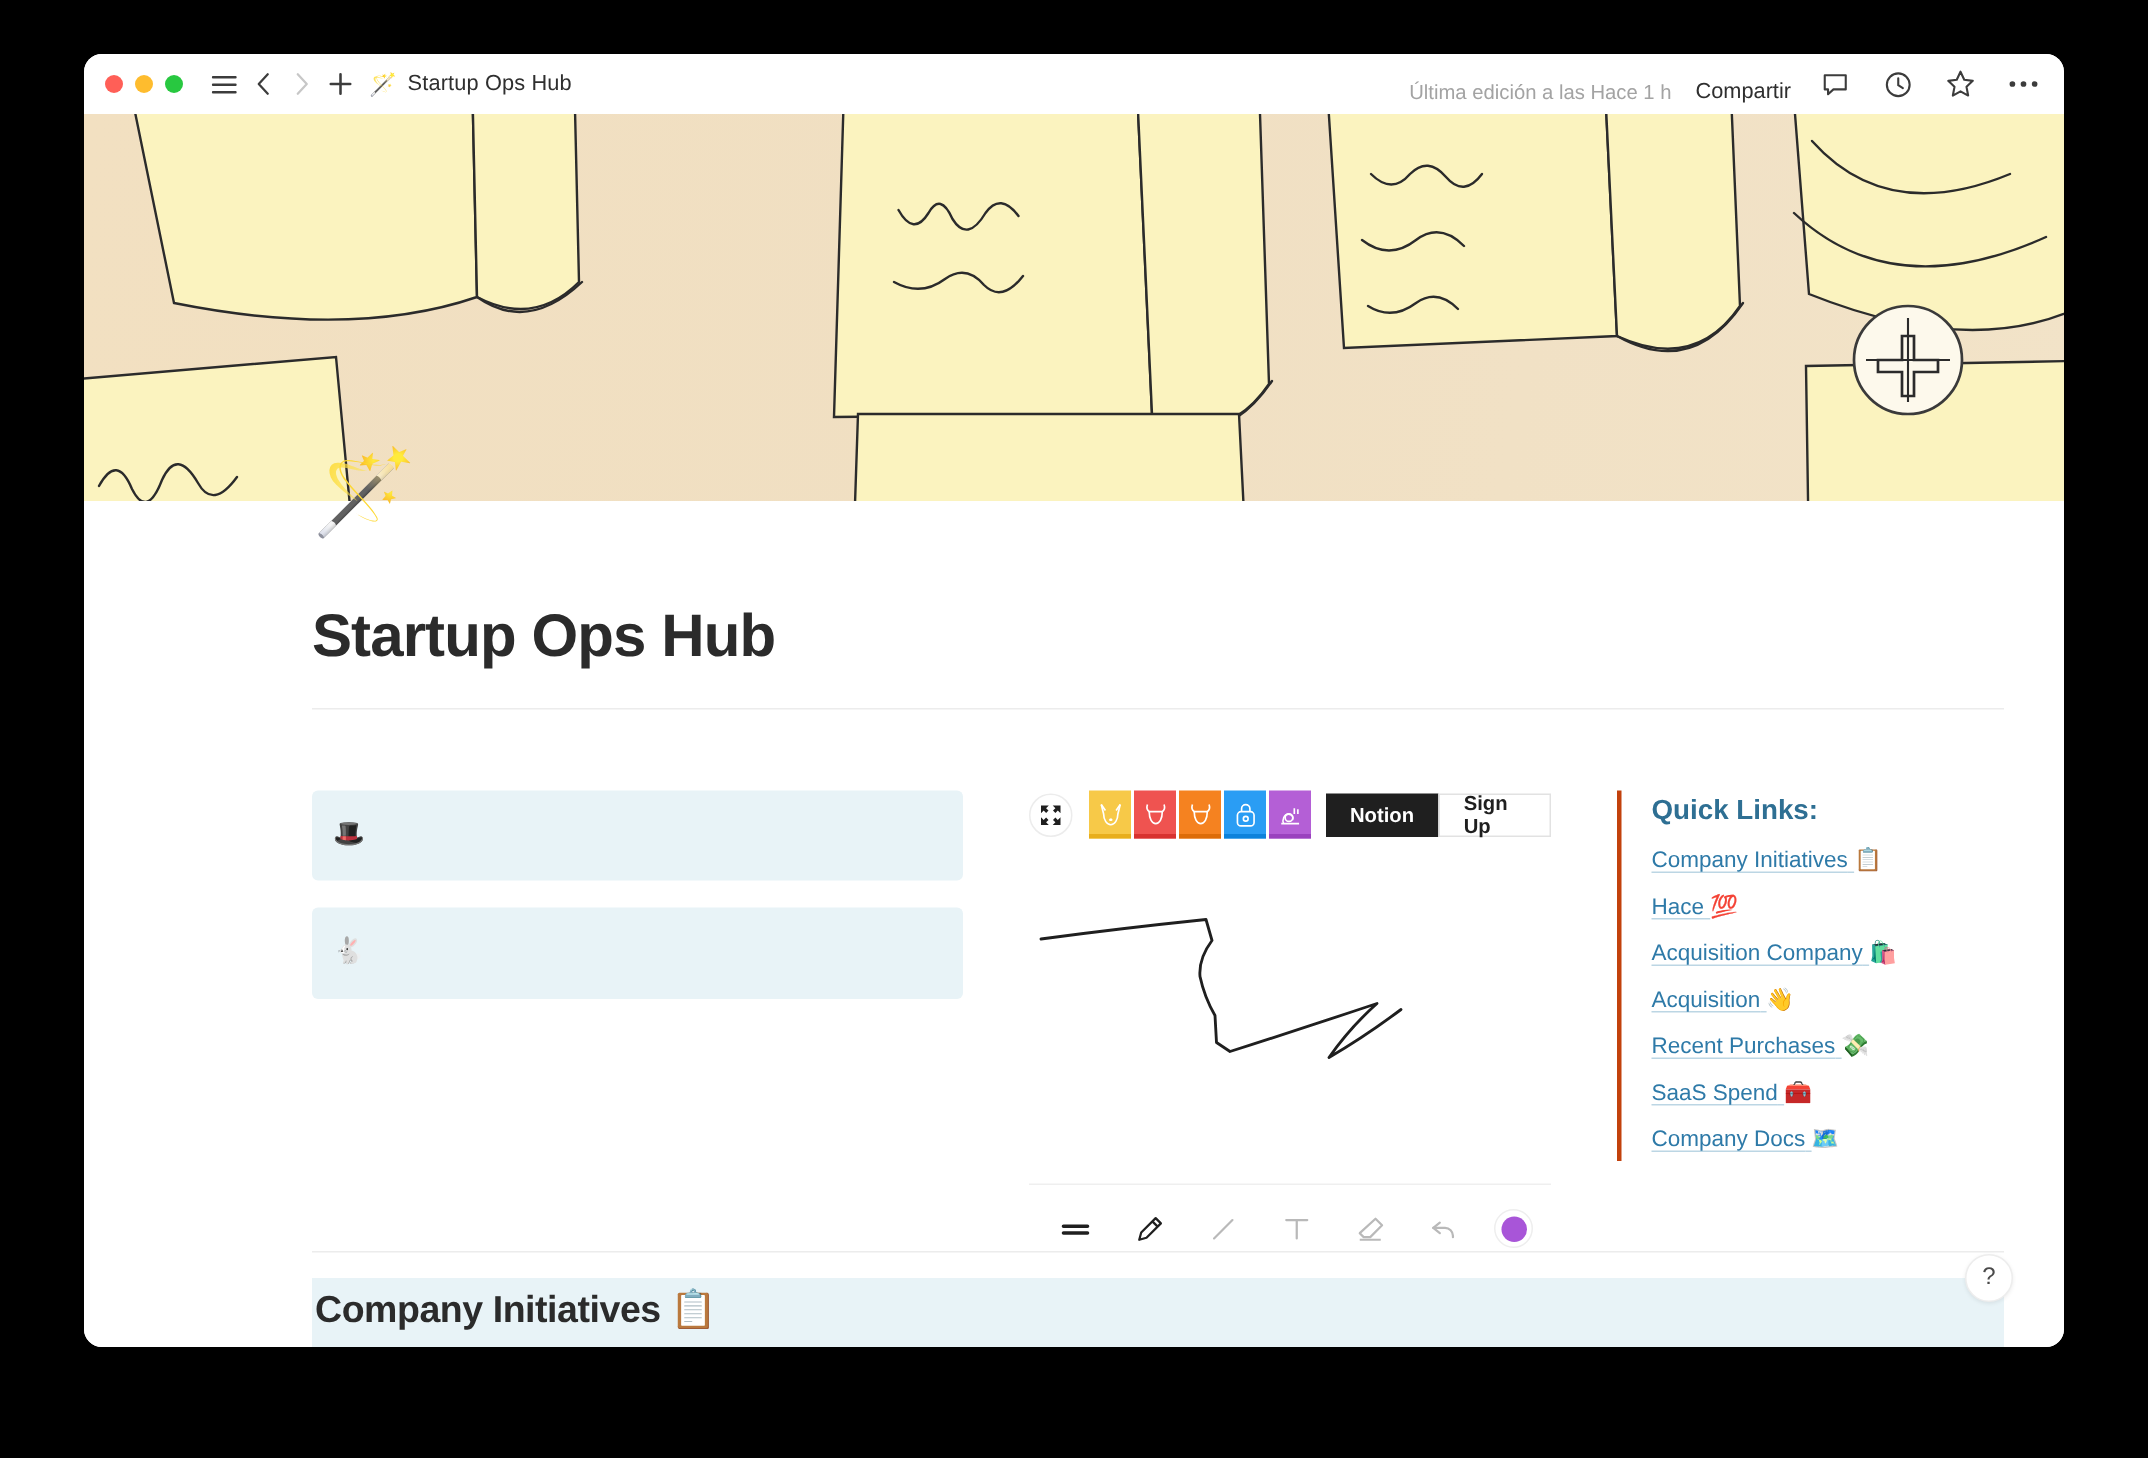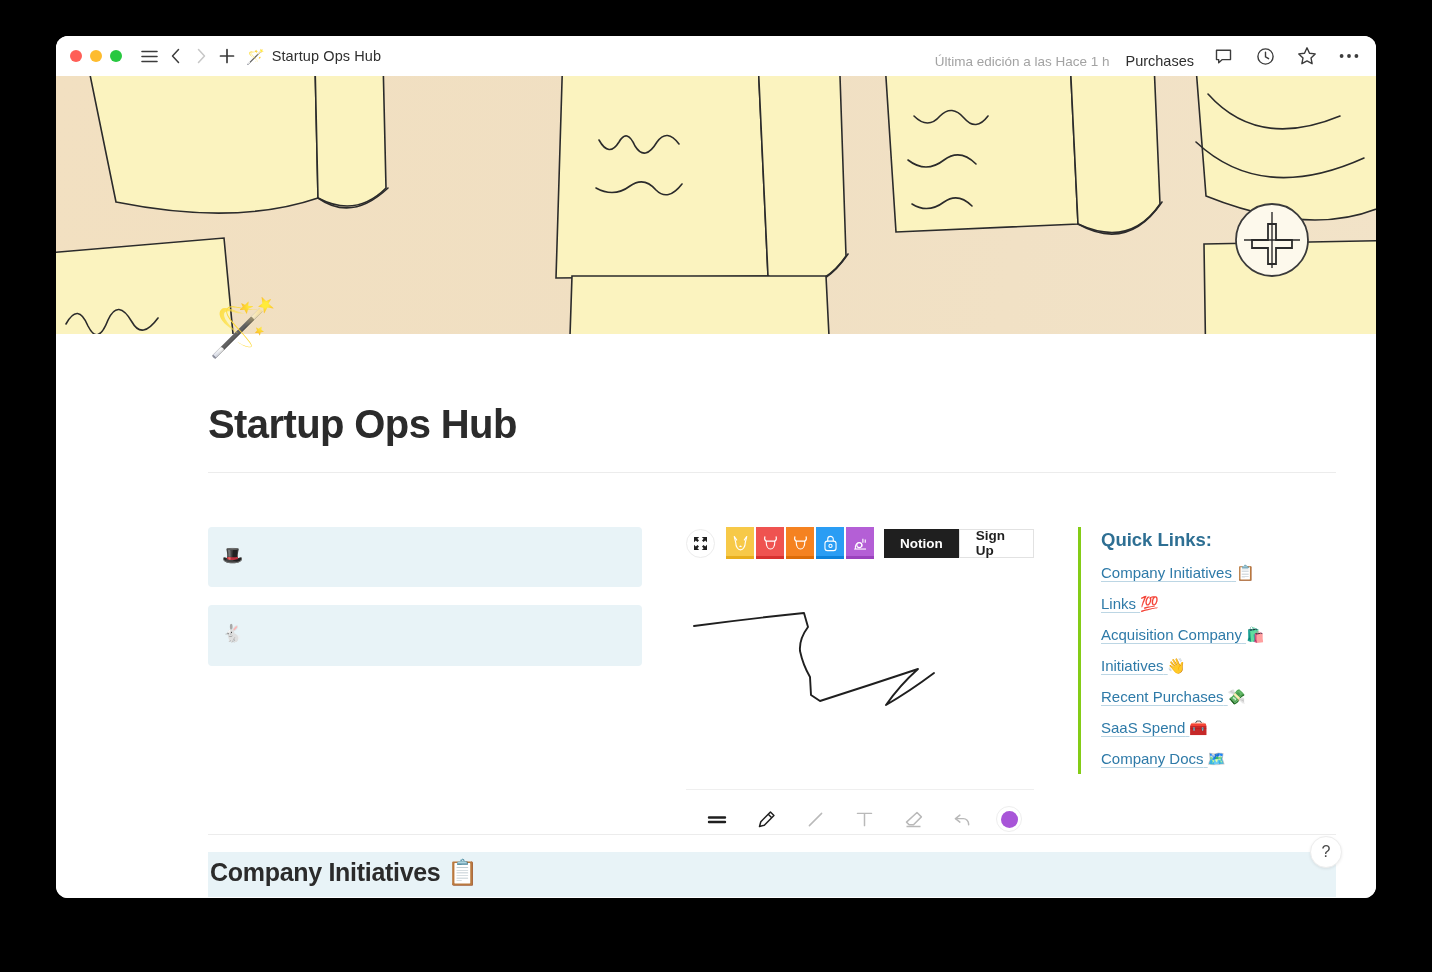--- a/index.html
+++ b/index.html
@@ -135,21 +135,21 @@
   .tool.grey { color: #b9b9b9; }
   .swatch-wrap {
     width: 26px; height: 26px; border-radius: 50%; border: 1px solid #eee;
     display: flex; align-items: center; justify-content: center;
   }
   .swatch { width: 17px; height: 17px; border-radius: 50%; }
 
   
   .col-right { flex: 1 1 auto; padding-left: 0; }
   .quick {
-    border-left: 3px solid #84cc16; padding: 2px 0 4px 20px;
+    border-left: 3px solid #c2410c; padding: 2px 0 4px 20px;
   }
   .quick-head {
     font-size: 18.5px; font-weight: bold; color: #2e6f93; margin-bottom: 13px;
   }
   .quick-link {
     display: block; font-size: 15px; color: #2e7aa8; margin-bottom: 13px;
     text-decoration: underline; text-decoration-color: #bcd6e4;
     text-underline-offset: 3px; width: fit-content;
   }
   .quick-link:last-child { margin-bottom: 2px; }
@@ -208,21 +208,21 @@
         </svg>
       </div>
 
       <div class="bc">
         <span class="bc-emoji">🪄</span>
         <span class="bc-title">Startup Ops Hub</span>
       </div>
 
       <div class="tb-right">
         <span class="tb-edited">Última edición a las Hace 1 h</span>
-        <span class="tb-share">Purchases</span>
+        <span class="tb-share">Compartir</span>
         <div class="tb-icon">
           <svg width="19" height="19" viewBox="0 0 19 19" fill="none" stroke="currentColor" stroke-width="1.4" stroke-linejoin="round">
             <path d="M2.5 3.2h14v9.4h-8.2l-3.6 3.2v-3.2H2.5z"></path>
           </svg>
         </div>
         <div class="tb-icon">
           <svg width="19" height="19" viewBox="0 0 19 19" fill="none" stroke="currentColor" stroke-width="1.4" stroke-linecap="round">
             <circle cx="9.5" cy="9.5" r="7.6"></circle>
             <path d="M9.5 5.2v4.6l3.1 1.9"></path>
           </svg>
@@ -419,29 +419,29 @@
 
         <div class="col-right">
           <div class="quick">
             <div class="quick-head">Quick Links:</div>
 
             <a class="quick-link" href="#">
               <span>Company Initiatives</span>
               <span class="ql-emoji">📋</span>
             </a>
             <a class="quick-link" href="#">
-              <span>Links</span>
+              <span>Hace</span>
               <span class="ql-emoji">💯</span>
             </a>
             <a class="quick-link" href="#">
               <span>Acquisition Company</span>
               <span class="ql-emoji">🛍️</span>
             </a>
             <a class="quick-link" href="#">
-              <span>Initiatives</span>
+              <span>Acquisition</span>
               <span class="ql-emoji">👋</span>
             </a>
             <a class="quick-link" href="#">
               <span>Recent Purchases</span>
               <span class="ql-emoji">💸</span>
             </a>
             <a class="quick-link" href="#">
               <span>SaaS Spend</span>
               <span class="ql-emoji">🧰</span>
             </a>

